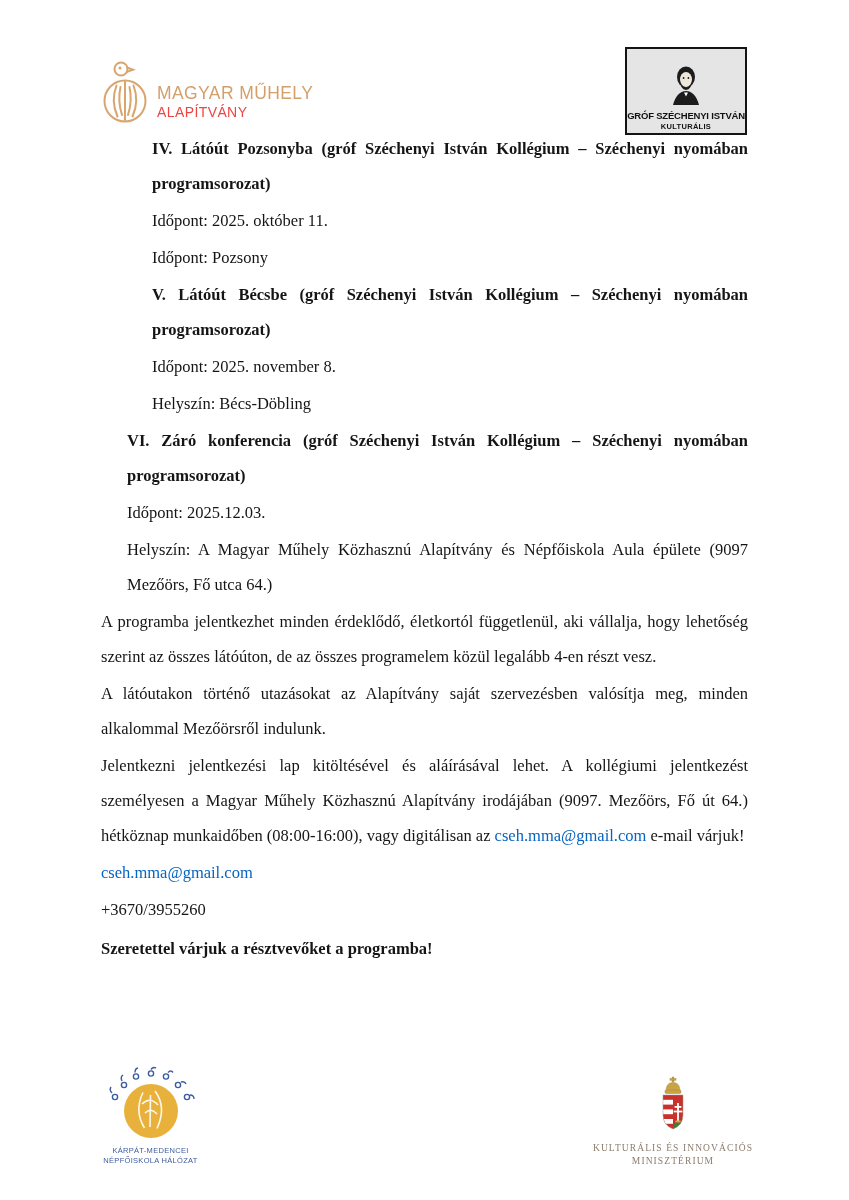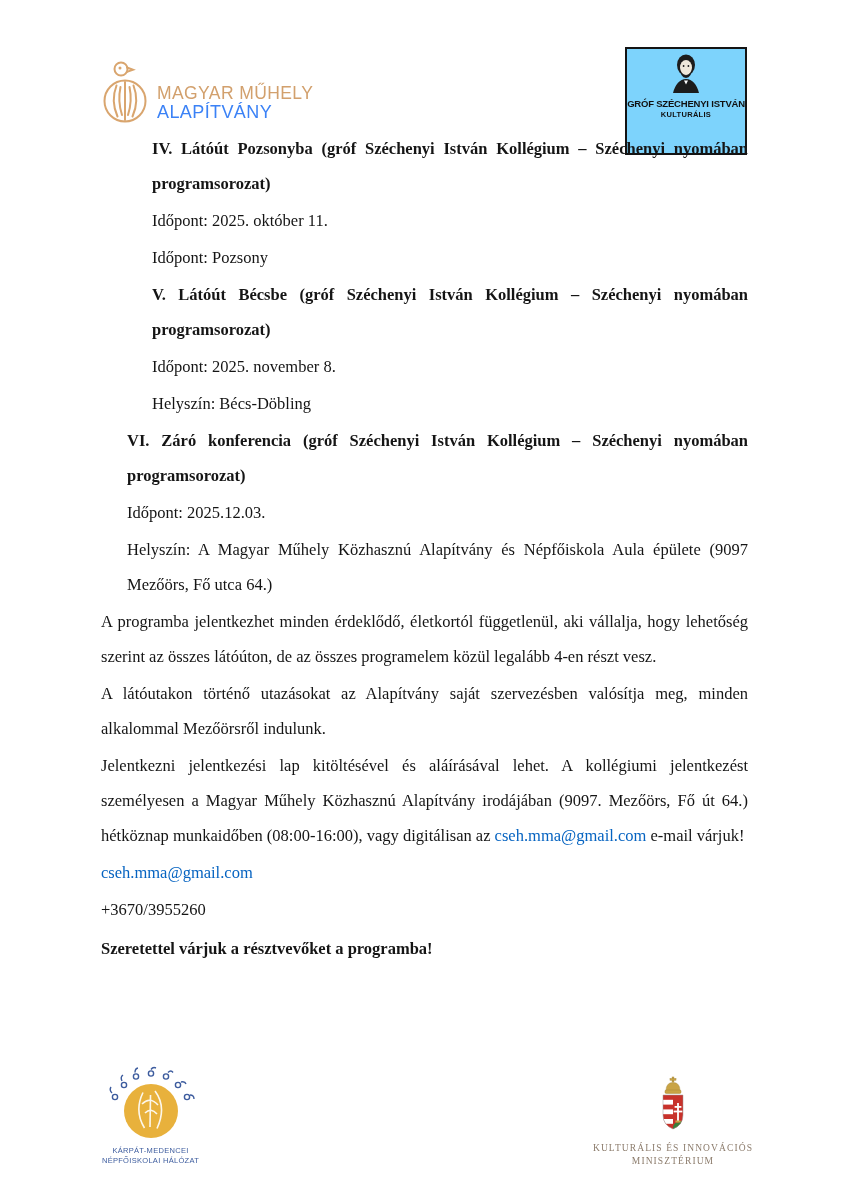--- a/index.html
+++ b/index.html
@@ -7,25 +7,25 @@
   .page {
     position:relative; width:849px; height:1200px; margin:0 auto;
     background:#ffffff; overflow:hidden;
     font-family:"Liberation Serif", serif; color:#151515;
   }
 
   
   .mma-logo { position:absolute; left:102px; top:60px; display:flex; align-items:flex-start; }
   .mma-text { margin-left:9px; padding-top:24px; font-family:"Liberation Sans", sans-serif; line-height:19px; letter-spacing:0.4px; }
   .mma-line1 { font-size:17.5px; color:#d2a06d; }
-  .mma-line2 { font-size:18px; color:#3b82f6; }
+  .mma-line2 { font-size:14px; color:#ef4444; }
 
   .szechenyi-box {
-    position:absolute; left:625px; top:47px; width:122px; height:108px;
-    border:2px solid #141414; background:#7dd3fc; text-align:center; padding-top:4px;
+    position:absolute; left:625px; top:47px; width:122px; height:88px;
+    border:2px solid #141414; background:#e5e5e5; text-align:center; padding-top:16px;
   }
   .szech-title { font-family:"Liberation Sans", sans-serif; font-weight:bold; font-size:9.5px; letter-spacing:-0.2px; margin-top:1px; color:#111; }
   .szech-sub   { font-family:"Liberation Sans", sans-serif; font-weight:bold; font-size:7.5px; letter-spacing:0.3px; color:#111; margin-top:1px; }
 
   
   .content { position:absolute; left:101px; top:131px; width:647px; }
   .content p { font-size:16.5px; line-height:35px; text-align:justify; margin:0 0 2px 0; }
   .content p.heading { font-weight:bold; }
   .sec-indent-2 { padding-left:51px; }
   .sec-indent-1 { padding-left:26px; }
@@ -145,21 +145,21 @@
           <path d="M45 26.5 Q36 45 46.5 62"></path>
           <path d="M57 25 Q69 41 59 62.5"></path>
           <path d="M52.5 29 L52 61"></path>
           <path d="M44 38 Q52 30 60 39"></path>
           <path d="M47 47 Q53 41 59 48"></path>
         </g>
       </svg>
     </span>
     <div class="karpat-caption">
       <div>KÁRPÁT-MEDENCEI</div>
-      <div>NÉPFŐISKOLAI HÁLÓZAT</div>
+      <div>NÉPFŐISKOLA HÁLÓZAT</div>
     </div>
   </div>
 
   <div class="ministry-logo">
     <span>
       <svg width="36" height="58" viewBox="0 0 36 58">
         <defs>
           <clipPath id="shieldClip">
               <path d="M8 19 H28 V39 Q28 49 18 53 Q8 49 8 39 Z"></path>
             </clipPath>

